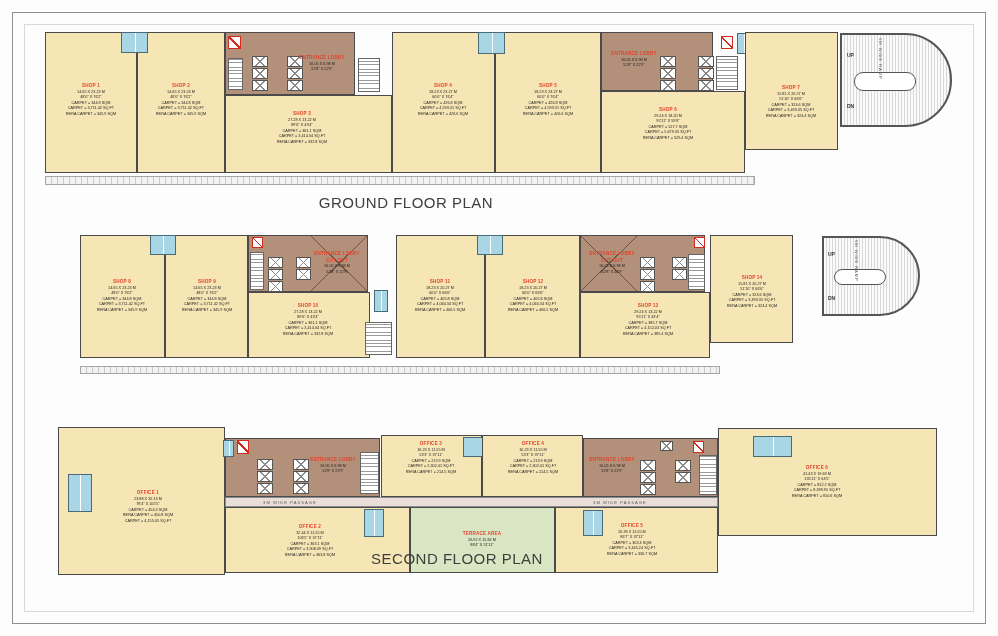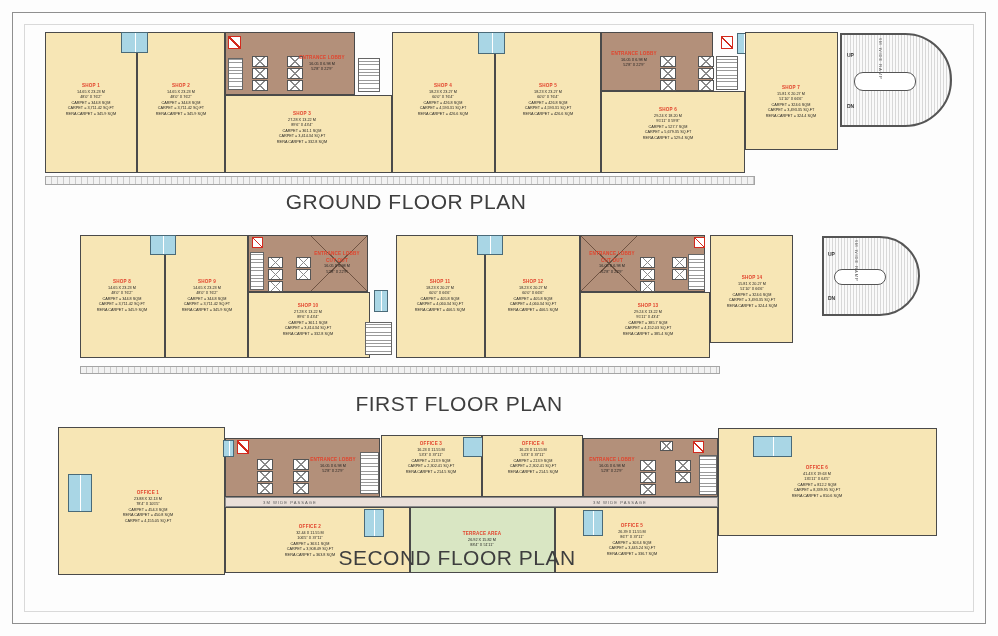--- a/index.html
+++ b/index.html
@@ -27,21 +27,21 @@
   .hatch{background:repeating-linear-gradient(90deg,#f2f2f2 0 5px,#c9c9c9 5px 6px);border:1px solid #a5a5a5;}
   .ramp{border:2px solid #555;border-radius:0 48px 48px 0;
     background:repeating-linear-gradient(90deg,#fafafa 0 2px,#d8d8d8 2px 3px);}
   .ramp-island{position:absolute;background:#fff;border:1.5px solid #555;border-radius:9px;}
   .ramp-txt{position:absolute;writing-mode:vertical-rl;font-size:4px;color:#555;letter-spacing:1px;}
   .updn{position:absolute;font-size:5px;color:#333;font-weight:700;}
   .label{position:absolute;transform:translate(-50%,-50%);text-align:center;line-height:1.45;pointer-events:none;}
   .rname{font-size:4.6px;font-weight:700;color:#e2432c;letter-spacing:.2px;white-space:pre-line;}
   .rdet{font-size:3.8px;color:#1f1f1f;white-space:pre-line;}
   .passlbl{position:absolute;transform:translate(-50%,-50%);font-size:4.2px;color:#5a5a5a;letter-spacing:1px;white-space:nowrap;}
-  .title{position:absolute;transform:translate(-50%,-50%);font-size:21px;color:#3e3e3e;letter-spacing:.5px;white-space:nowrap;}
+  .title{position:absolute;transform:translate(-50%,-50%);font-size:15px;color:#3e3e3e;letter-spacing:.5px;white-space:nowrap;}
 </style>
 </head>
 <body>
 
 <div id="canvas">
   <div class="frame-outer"></div>
   <div class="frame-inner"></div>
 
   <div class="r room shop" style="left:45px;top:32px;width:92px;height:141px"></div>
   <div class="r room shop" style="left:137px;top:32px;width:88px;height:141px"></div>
@@ -275,21 +275,20 @@
     </div>
   <div class="label" style="left:752px;top:292px">
       <div class="rname">SHOP 14</div>
       <div class="rdet">15.81 X 20.27 M
 51'10" X 66'6"
 CARPET = 324.6 SQM
 CARPET = 3,493.35 SQ.FT
 RERA CARPET = 324.4 SQM</div>
     </div>
 
-  <div class="title" style="left:459px;top:404px">FIRST FLOOR PLAN</div>
 
   <div class="r room shop" style="left:58px;top:427px;width:167px;height:148px"></div>
   <div class="r wet" style="left:68px;top:474px;width:24px;height:38px">
       <span class="div"></span>
     </div>
 
   <div class="r room lobby" style="left:225px;top:438px;width:155px;height:59px"></div>
   <div class="r wet" style="left:223px;top:440px;width:11px;height:17px">
       <span class="div"></span>
     </div>

